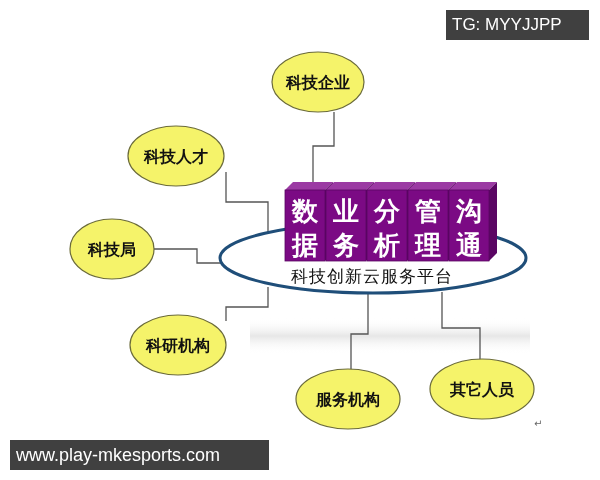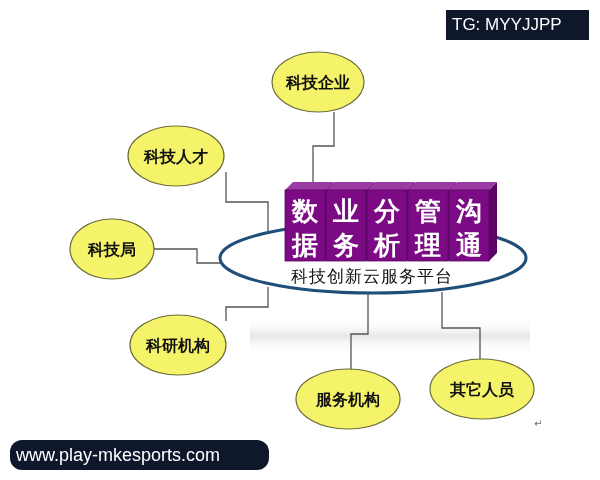--- a/index.html
+++ b/index.html
@@ -2,26 +2,26 @@
 <html><head>
 <meta charset="utf-8">
 <style>
   html, body { margin: 0; padding: 0; background: #ffffff; }
   body { width: 600px; height: 480px; position: relative; overflow: hidden;
          font-family: "DejaVu Sans", "Liberation Sans", sans-serif; }
   #diagram { position: absolute; left: 0; top: 0; width: 600px; height: 480px; }
   .node-label { font-family: "DejaVu Sans", sans-serif; font-weight: bold; font-size: 16px; fill: #111; }
   .block-label { font-family: "DejaVu Sans", sans-serif; font-weight: bold; font-size: 26px; fill: #ffffff; }
   .platform-label { font-family: "DejaVu Sans", sans-serif; font-size: 17px; fill: #111; letter-spacing: 1px; }
-  .wm { position: absolute; background: #0f172a; color: #ffffff;
+  .wm { position: absolute; background: #404040; color: #ffffff;
         font-family: "Liberation Sans", "DejaVu Sans", sans-serif; }
   .wm-tg { left: 446px; top: 10px; width: 143px; height: 30px; line-height: 30px;
            font-size: 17px; padding-left: 6px; box-sizing: border-box; }
   .wm-url { left: 10px; top: 440px; width: 259px; height: 30px; line-height: 30px;
-            font-size: 18px; padding-left: 6px; box-sizing: border-box; border-radius: 12px; }
+            font-size: 18px; padding-left: 6px; box-sizing: border-box; }
   .para-mark { position: absolute; left: 534px; top: 418px; font-size: 10px; color: #666;
                font-family: "DejaVu Sans", sans-serif; }
 </style>
 </head>
 <body>
 
 <svg id="diagram" viewBox="0 0 600 480" xmlns="http://www.w3.org/2000/svg">
   <defs>
     <linearGradient id="shadowGrad" x1="0" y1="0" x2="0" y2="1">
       <stop offset="0" stop-color="#ffffff" stop-opacity="0"></stop>

